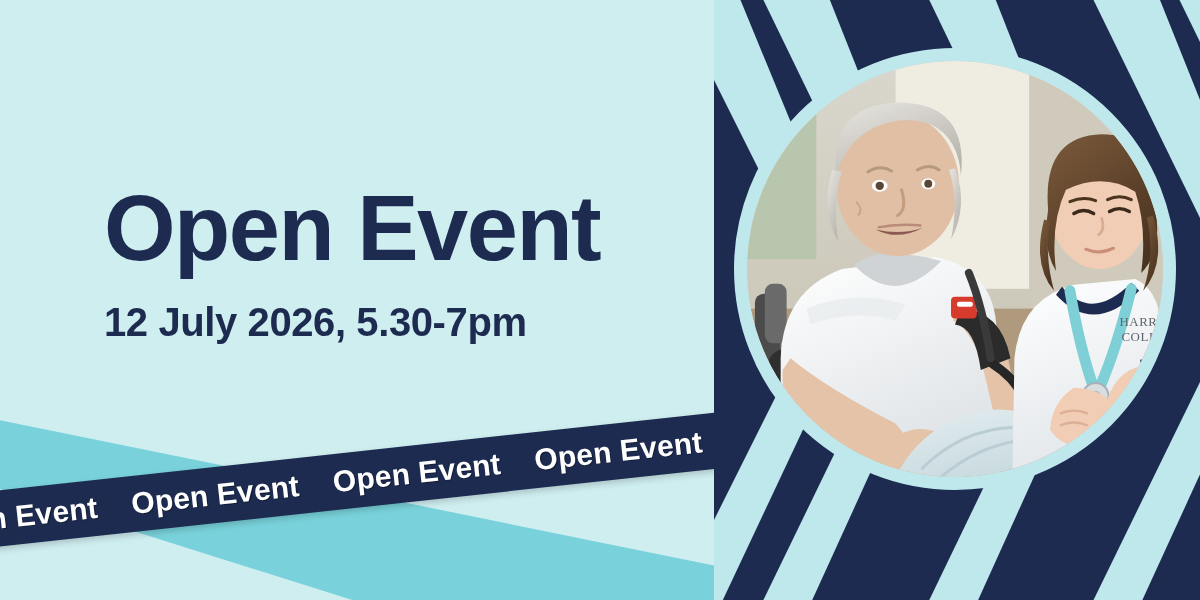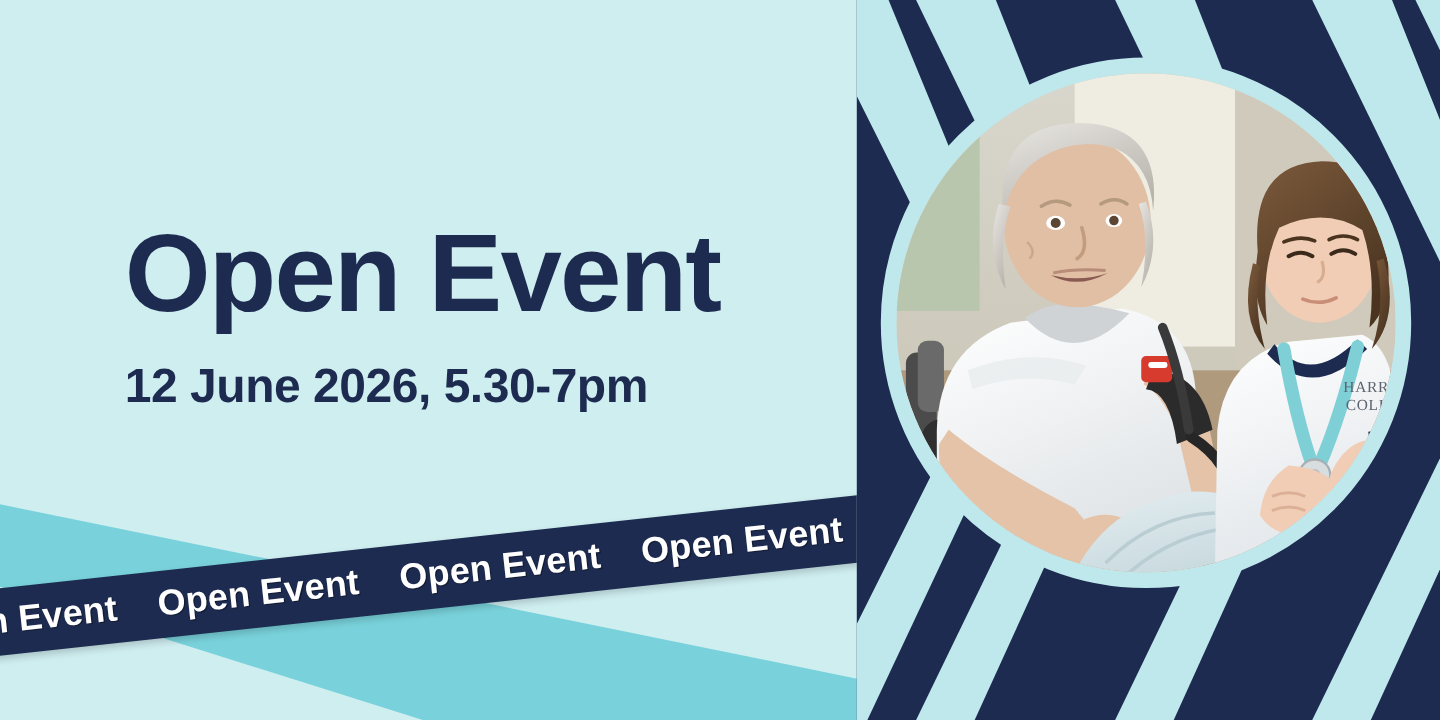--- a/index.html
+++ b/index.html
@@ -146,21 +146,21 @@
 
 <div id="banner">
 
   <div id="left-panel">
 
     <div class="teal-band"></div>
     <div class="teal-band-cover"></div>
 
     <div class="headline-block">
       <h1 class="headline">Open Event</h1>
-      <p class="subhead">12 June 2026, 5.30-7pm</p>
+      <p class="subhead">12 July 2026, 5.30-7pm</p>
     </div>
 
     <div class="ribbon">
       <span class="ribbon-text">Open Event</span>
       <span class="ribbon-text">Open Event</span>
       <span class="ribbon-text">Open Event</span>
       <span class="ribbon-text">Open Event</span>
 
     </div>
   </div>

